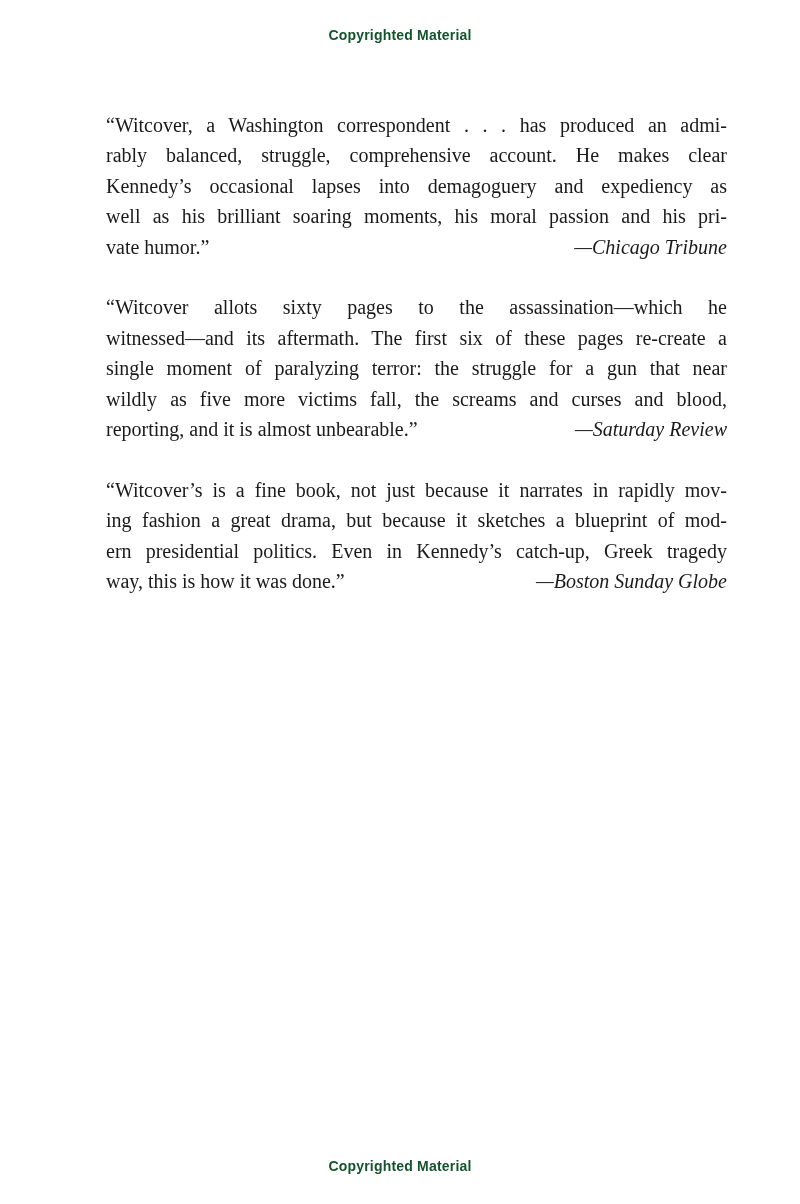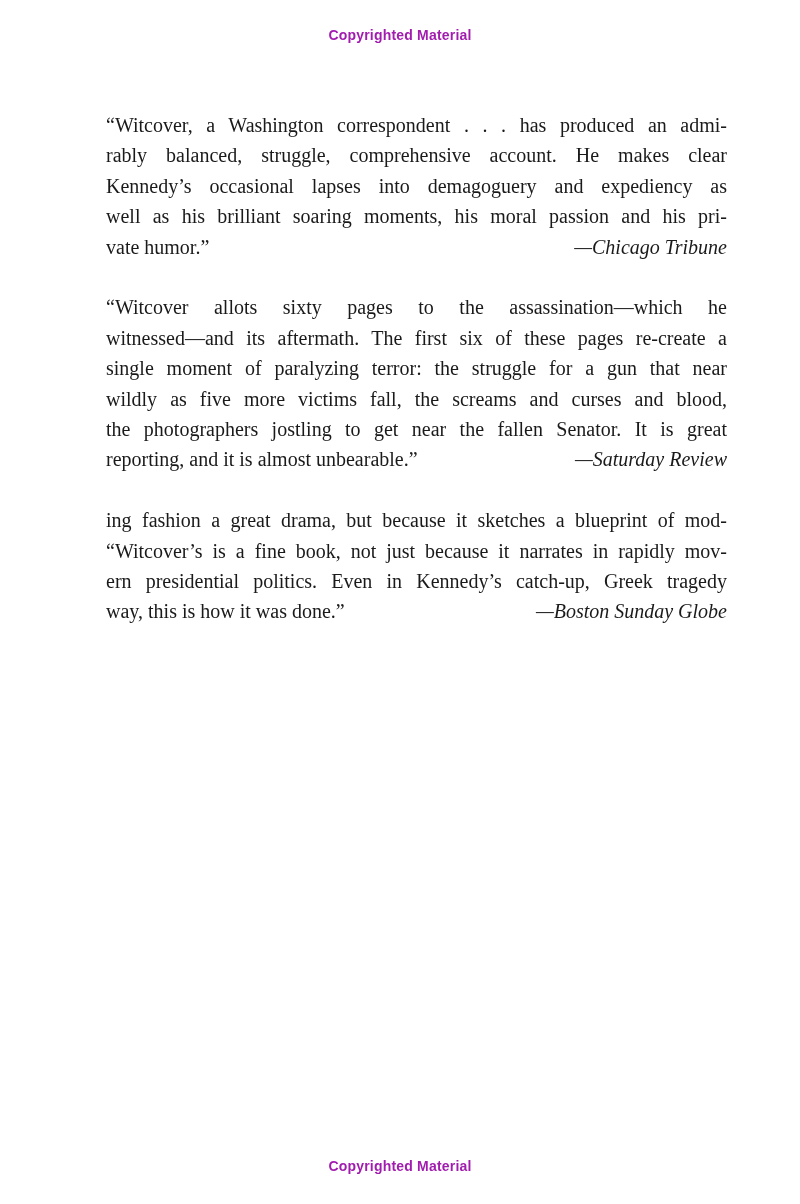--- a/index.html
+++ b/index.html
@@ -11,21 +11,21 @@
     position: relative;
   }
   .notice {
     position: absolute;
     left: 0; width: 800px;
     text-align: center;
     font-family: "Liberation Sans", sans-serif;
     font-weight: bold;
     font-size: 14px;
     letter-spacing: 0.2px;
-    color: #a21caf;
+    color: #14532d;
   }
   .notice-top { top: 27px; }
   .notice-bottom { top: 1158px; }
   .text-block {
     position: absolute;
     left: 70px; top: 110px;
     width: 621px;
     color: #1a1a1a;
     font-family: "Liberation Serif", serif;
     font-size: 20px;
@@ -62,29 +62,28 @@
       <div class="last-row">
         <span class="last-line">vate humor.”</span>
         <span class="attribution">—Chicago Tribune</span>
       </div>
     </div>
     <div class="review">
       <div class="line">“Witcover allots sixty pages to the assassination—which he</div>
       <div class="line">witnessed—and its aftermath. The first six of these pages re-create a</div>
       <div class="line">single moment of paralyzing terror: the struggle for a gun that near</div>
       <div class="line">wildly as five more victims fall, the screams and curses and blood,</div>
-      <div class="line">the photographers jostling to get near the fallen Senator. It is great</div>
       <div class="last-row">
         <span class="last-line">reporting, and it is almost unbearable.”</span>
         <span class="attribution">—Saturday Review</span>
       </div>
     </div>
     <div class="review">
+      <div class="line">“Witcover’s is a fine book, not just because it narrates in rapidly mov-</div>
       <div class="line">ing fashion a great drama, but because it sketches a blueprint of mod-</div>
-      <div class="line">“Witcover’s is a fine book, not just because it narrates in rapidly mov-</div>
       <div class="line">ern presidential politics. Even in Kennedy’s catch-up, Greek tragedy</div>
       <div class="last-row">
         <span class="last-line">way, this is how it was done.”</span>
         <span class="attribution">—Boston Sunday Globe</span>
       </div>
     </div>
   </div>
 
 <div class="notice notice-bottom">Copyrighted Material</div>
 

